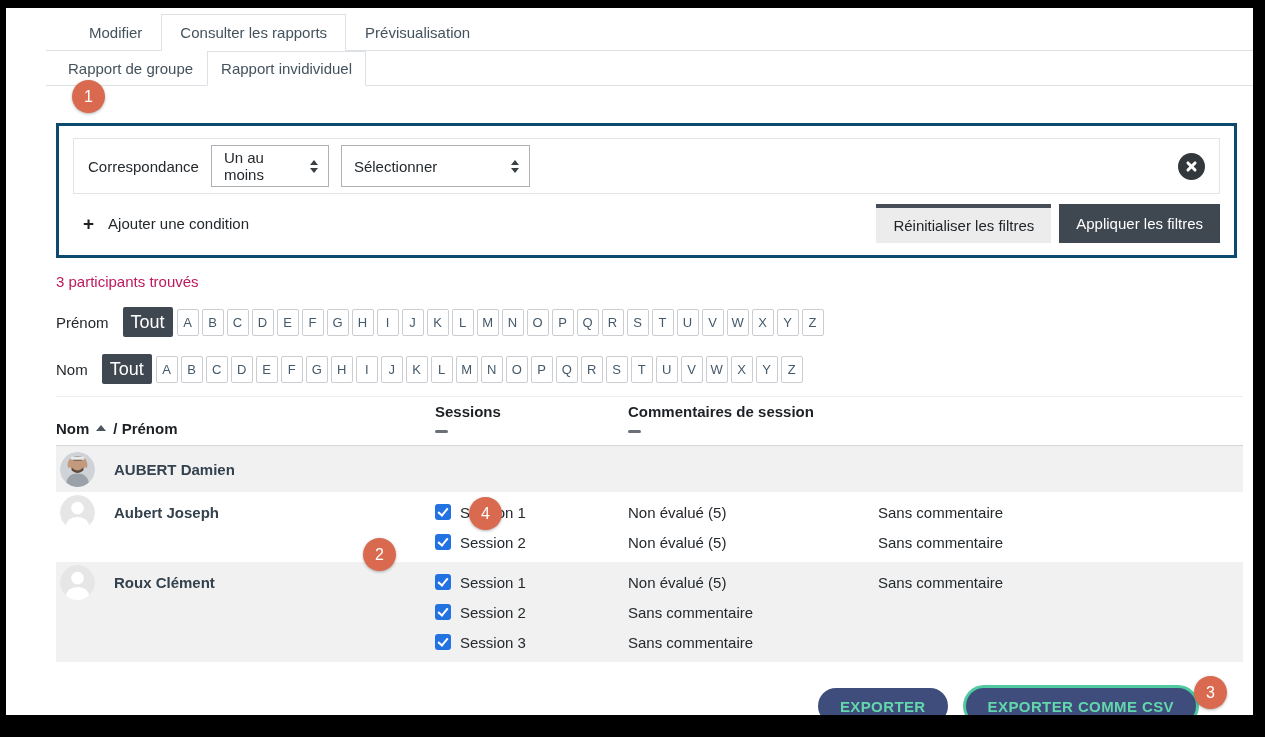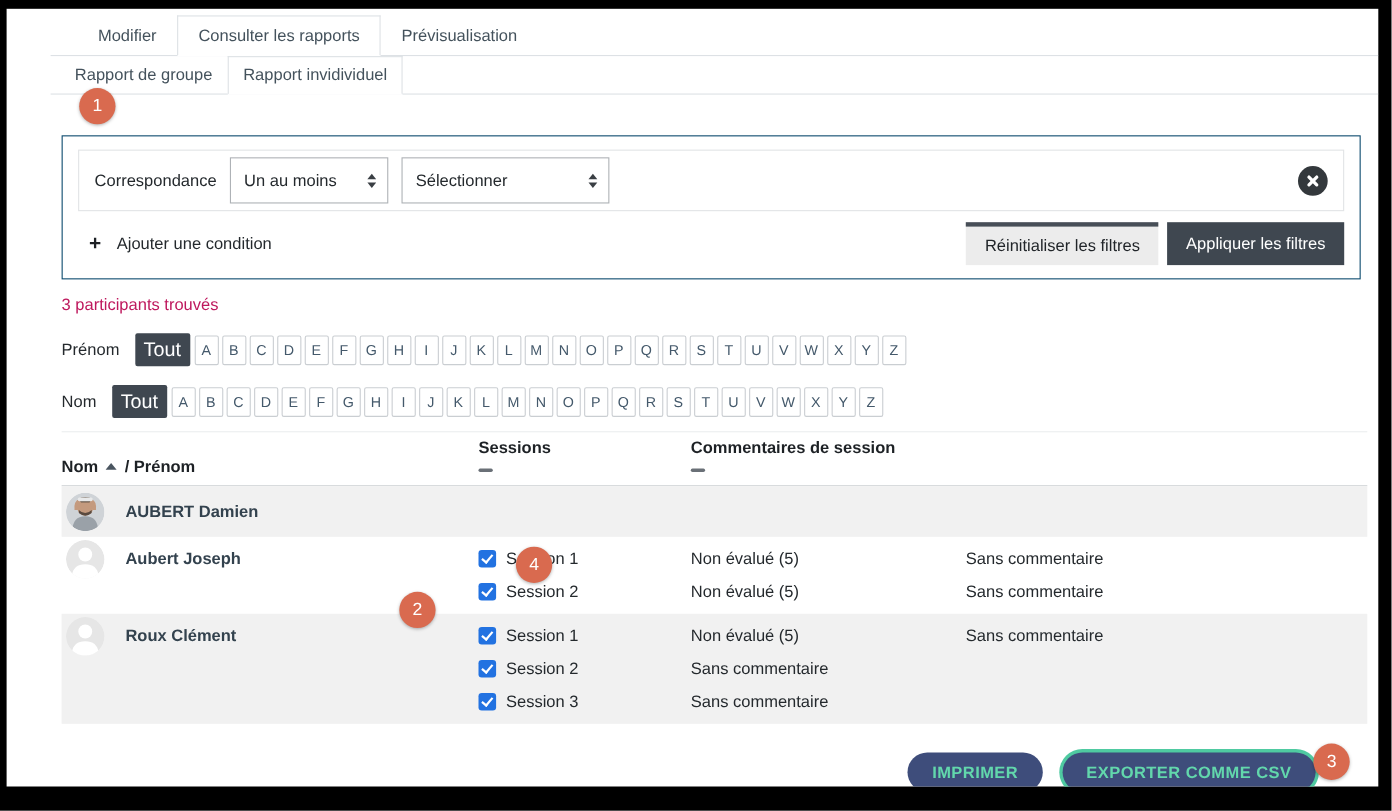--- a/index.html
+++ b/index.html
@@ -10,25 +10,25 @@
 
   
   .tabrow { display:flex; align-items:flex-end; border-bottom:1px solid #dde1e5; }
   .tabrow-1 { padding-left:24px; padding-top:6px; }
   .tabrow-2 { padding-left:8px; }
   .tab { padding:9px 18px; color:#44525c; cursor:pointer; border:1px solid transparent; margin-bottom:-1px; white-space:nowrap; }
   .tabrow-2 .tab { padding:8px 13px; }
   .tab.active { background:#fff; border-color:#dde1e5; border-bottom-color:#fff; }
 
   
-  .filter-panel { margin:37px 16px 0 10px; border:1px solid #0c4a6e; padding:12px 14px; }
+  .filter-panel { margin:37px 16px 0 10px; border:3px solid #0c4a6e; padding:12px 14px; }
   .filter-row { display:flex; align-items:center; height:56px; border:1px solid #e2e4e6; padding:0 14px; }
   .filter-label { margin-right:12px; color:#24292d; }
   .select { display:flex; align-items:center; justify-content:space-between; height:42px; border:1px solid #aeb2b6; background:#fff; padding:0 10px 0 12px; margin-right:12px; cursor:pointer; }
-  .select.narrow { width:144px; }
+  .select.narrow { width:118px; }
   .select.wide { width:189px; }
   .updown { display:flex; flex-direction:column; gap:3px; margin-left:10px; }
   .updown i { display:block; width:0; height:0; border-left:4px solid transparent; border-right:4px solid transparent; }
   .updown .up { border-bottom:5px solid #3a3f44; }
   .updown .down { border-top:5px solid #3a3f44; }
   .close-circle { width:27px; height:27px; border-radius:50%; background:#33383c; border:none; margin-left:auto; cursor:pointer; position:relative; flex:none; }
   .close-circle::before, .close-circle::after { content:""; position:absolute; left:7px; top:12px; width:13px; height:3px; border-radius:2px; background:#fff; }
   .close-circle::before { transform:rotate(45deg); }
   .close-circle::after { transform:rotate(-45deg); }
 
@@ -300,21 +300,21 @@
                 <span class="cbx"></span>
                 <span>Session 3</span>
               </div>
             <div class="c4">Sans commentaire</div>
           </div>
         </div>
       </div>
     </div>
 
     <div class="footer-actions">
-      <button class="pill">IMPRIMER</button>
+      <button class="pill">EXPORTER</button>
       <button class="pill focused">EXPORTER COMME CSV</button>
     </div>
 
     <div class="badge badge-1">1</div>
     <div class="badge badge-2">2</div>
     <div class="badge badge-4">4</div>
     <div class="badge badge-3">3</div>
 
   </div>
 </div>

